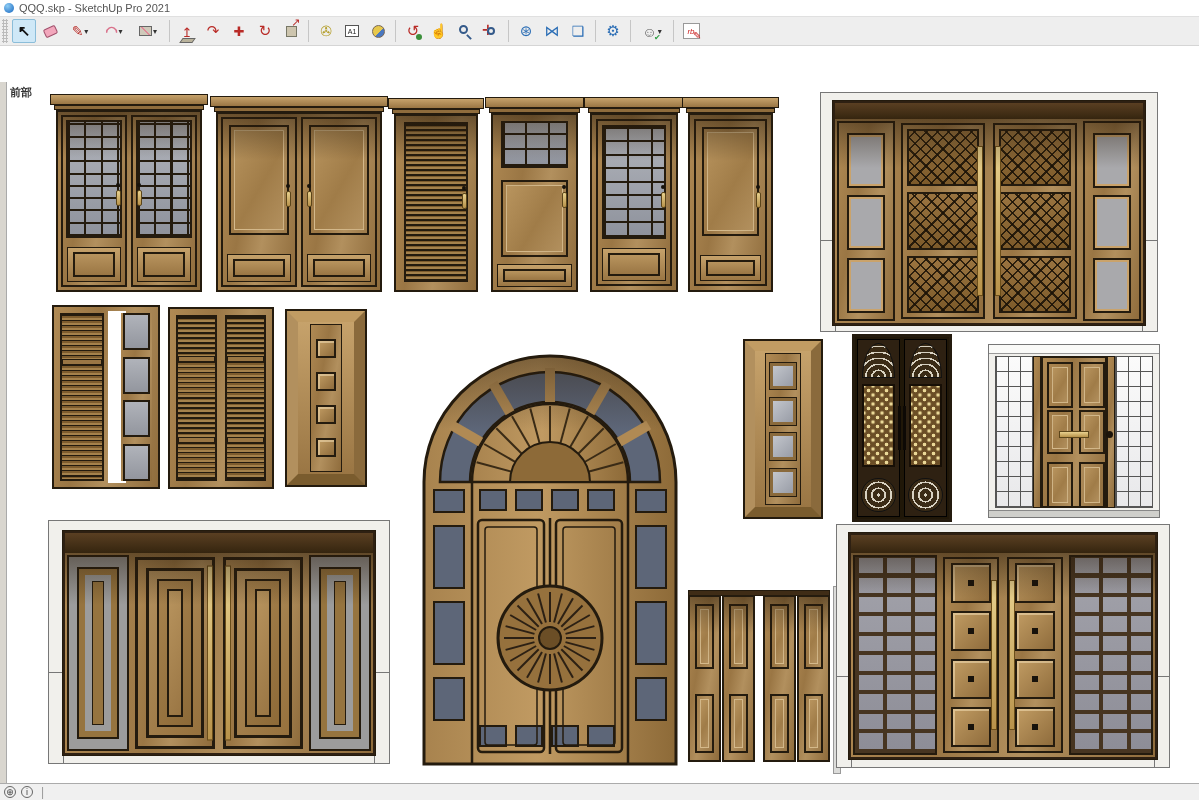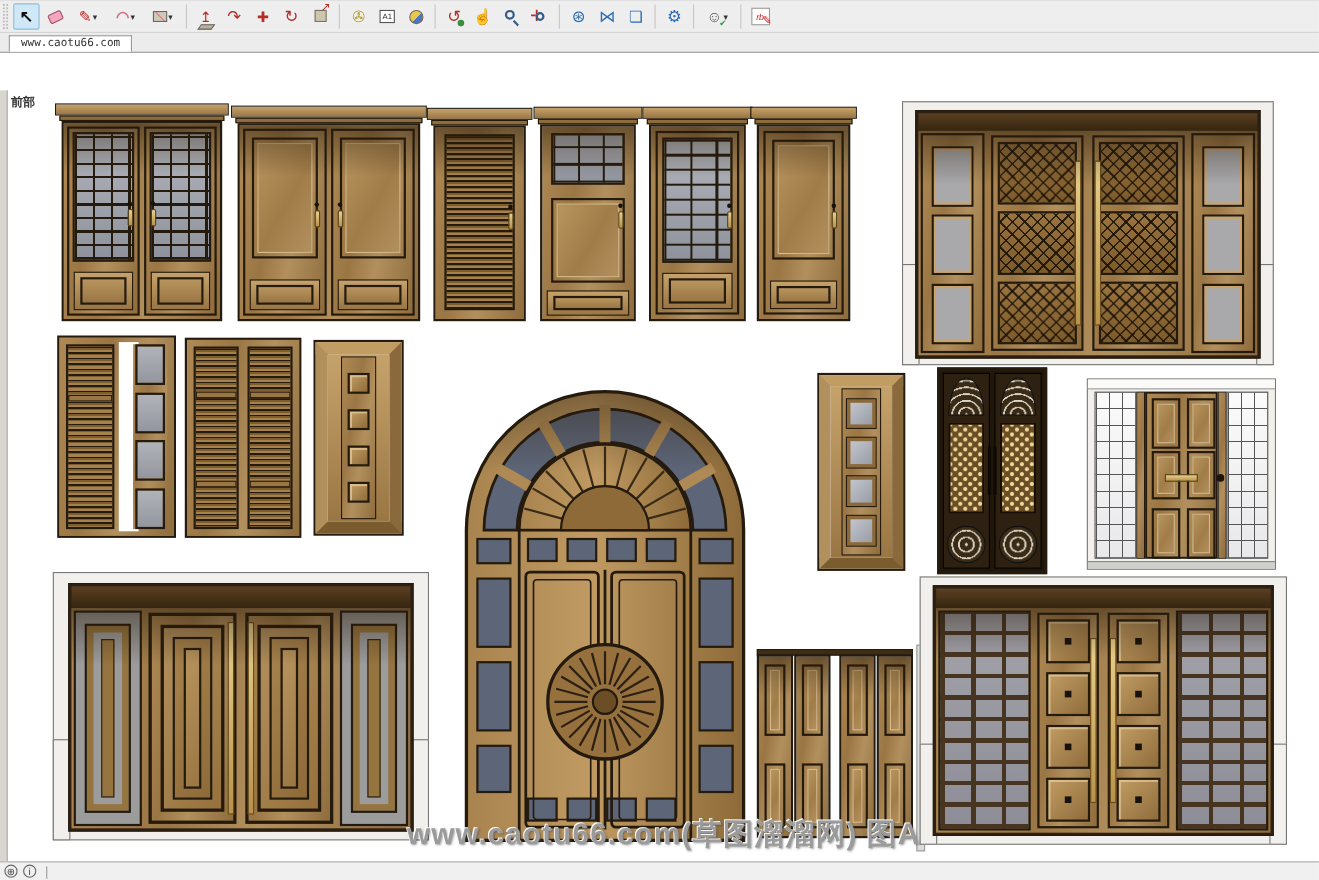--- a/index.html
+++ b/index.html
@@ -40,20 +40,24 @@
     border-top:1px solid #ababab; display:flex; align-items:center; padding-left:4px; font-size:12px; color:#222; }
   .sbic { width:12px; height:12px; border:1px solid #666; border-radius:50%; display:inline-flex;
     align-items:center; justify-content:center; font-size:9px; color:#444; margin-right:5px; }
   .sbsep { color:#999; margin:0 7px 0 3px; }
   i,b,u { font-style:normal; font-weight:normal; text-decoration:none; }
 </style>
 </head>
 <body>
 
 <div id="app">
+  <div id="titlebar">
+    <span id="appicon"></span>
+    <span id="titletext">QQQ.skp - SketchUp Pro 2021</span>
+  </div>
   <div id="toolbar">
     <span id="grip"></span>
   <span class="tool active">
         <b style="font-size:15px;color:#111;font-weight:bold">↖</b>
       </span>
       <span class="tool">
         <i style="width:13px;height:9px;background:#f2a7bc;border:1px solid #a0506c;border-radius:2px;transform:rotate(-25deg);display:inline-block"></i>
       </span>
       <span class="tool" style="width: 32px;">
         <b style="color:#b92b27;font-size:14px">✎</b>
@@ -132,23 +136,20 @@
         <b class="dd">▾</b>
       </span>
       <span class="tsep"></span>
       <span class="tool">
         <span style="width:17px;height:16px;background:#fff;border:1px solid #999;position:relative;display:inline-flex;align-items:center;justify-content:center">
           <b style="color:#c22;font-size:8px;font-style:italic">rb</b>
           <b style="position:absolute;right:-3px;bottom:-3px;color:#c22;font-size:10px">✎</b>
         </span>
       </span>
     </div>
-  <div id="tabbar">
-    <span id="scenetab">www.caotu66.com</span>
-  </div>
   <div id="canvas">
     <div id="gutter"></div>
 
   <div style="position: absolute; box-sizing: border-box; left: 50px; top: 12px; width: 158px; height: 198px;">
         <div style="position: absolute; box-sizing: border-box; left: 0px; top: 0px; width: 100%; height: 11px; background: linear-gradient(rgb(198, 162, 107), rgb(154, 118, 68)); border: 1px solid rgb(36, 27, 14);"></div>
         <div style="position: absolute; box-sizing: border-box; left: 4px; top: 11px; right: 4px; height: 5px; background: rgb(143, 108, 60); border: 1px solid rgb(36, 27, 14);"></div>
         <div style="position: absolute; box-sizing: border-box; inset: 16px 6px 0px; background: linear-gradient(100deg, rgb(176, 138, 84), rgb(154, 118, 68) 35%, rgb(178, 144, 94) 60%, rgb(143, 108, 60)); border: 2px solid rgb(36, 27, 14);">
           <div style="position: absolute; box-sizing: border-box; left: 3px; top: 3px; bottom: 3px; width: calc(50% - 5px); border: 2px solid rgb(36, 27, 14); background: linear-gradient(100deg, rgb(176, 138, 84), rgb(154, 118, 68) 35%, rgb(178, 144, 94) 60%, rgb(143, 108, 60));">
             <div style="position: absolute; box-sizing: border-box; left: 3px; right: 3px; top: 3px; height: 70%; border: 2px solid rgb(36, 27, 14); background: repeating-linear-gradient(90deg, rgb(36, 27, 14) 0px, rgb(36, 27, 14) 2px, transparent 2px, transparent 16.25px), repeating-linear-gradient(0deg, rgb(36, 27, 14) 0px, rgb(36, 27, 14) 2px, transparent 2px, transparent 12.2889px), linear-gradient(rgb(178, 181, 188), rgb(142, 146, 156));"></div>
             <div style="position: absolute; box-sizing: border-box; left: 4px; right: 4px; bottom: 3px; height: 21%; border: 1px solid rgb(36, 27, 14); background: linear-gradient(rgb(198, 162, 107), rgb(154, 118, 68));">
@@ -584,21 +585,20 @@
               <div style="position: absolute; box-sizing: border-box; left: 6px; right: 6px; top: 77%; height: 21%; border: 2px solid rgb(36, 27, 14); background: linear-gradient(135deg, rgb(193, 156, 99), rgb(143, 108, 60)); box-shadow: rgba(250, 230, 190, 0.5) 2px 2px 0px inset;">
                 <div style="position: absolute; box-sizing: border-box; left: 50%; top: 50%; width: 6px; height: 6px; transform: translate(-50%, -50%); background: rgb(23, 18, 11);"></div>
               </div>
             </div>
             <div style="position: absolute; box-sizing: border-box; left: calc(50% - 12px); top: 50%; transform: translateY(-50%); width: 6px; height: 150px; background: linear-gradient(rgb(232, 209, 142), rgb(184, 146, 74)); border: 1px solid rgb(107, 78, 26);"></div>
             <div style="position: absolute; box-sizing: border-box; left: calc(50% + 6px); top: 50%; transform: translateY(-50%); width: 6px; height: 150px; background: linear-gradient(rgb(232, 209, 142), rgb(184, 146, 74)); border: 1px solid rgb(107, 78, 26);"></div>
             <div style="position: absolute; box-sizing: border-box; left: 0px; top: 0px; right: 0px; height: 22%; background: linear-gradient(rgba(40, 26, 10, 0.5), rgba(40, 26, 10, 0));"></div>
           </div>
         </div>
       </div>
-      <span id="watermark">www.caotu66.com(草图溜溜网) 图A</span>
       <span id="viewlabel">前部</span>
     </div>
   <div id="statusbar">
     <span class="sbic">⊕</span>
     <span class="sbic">i</span>
     <span class="sbsep">|</span>
   </div>
 </div>
 
 </body></html>

